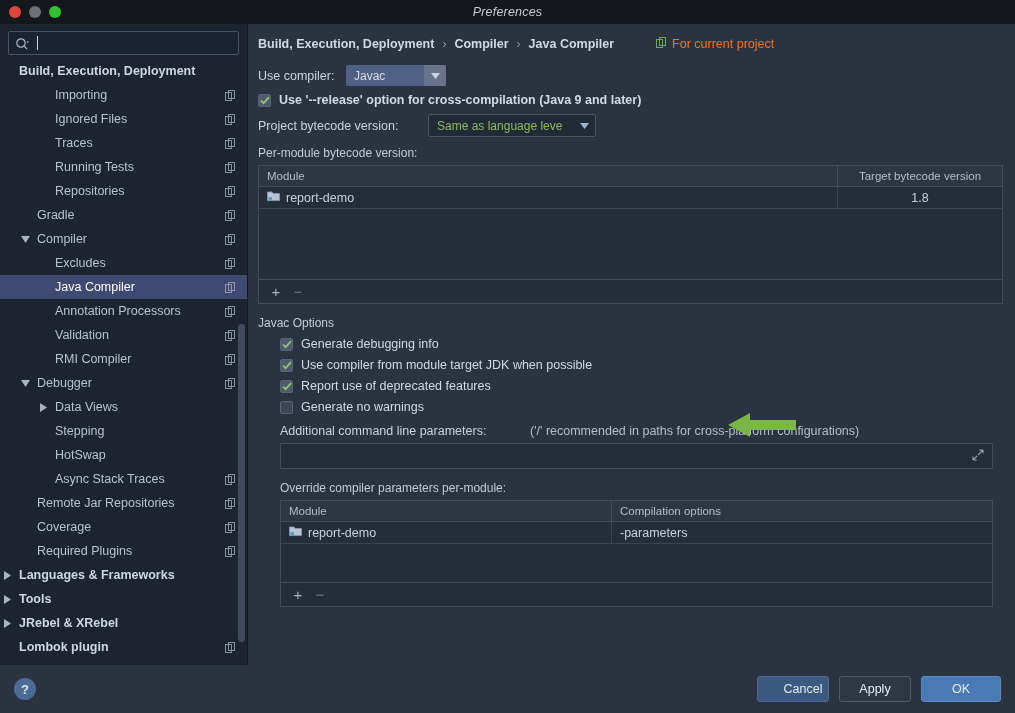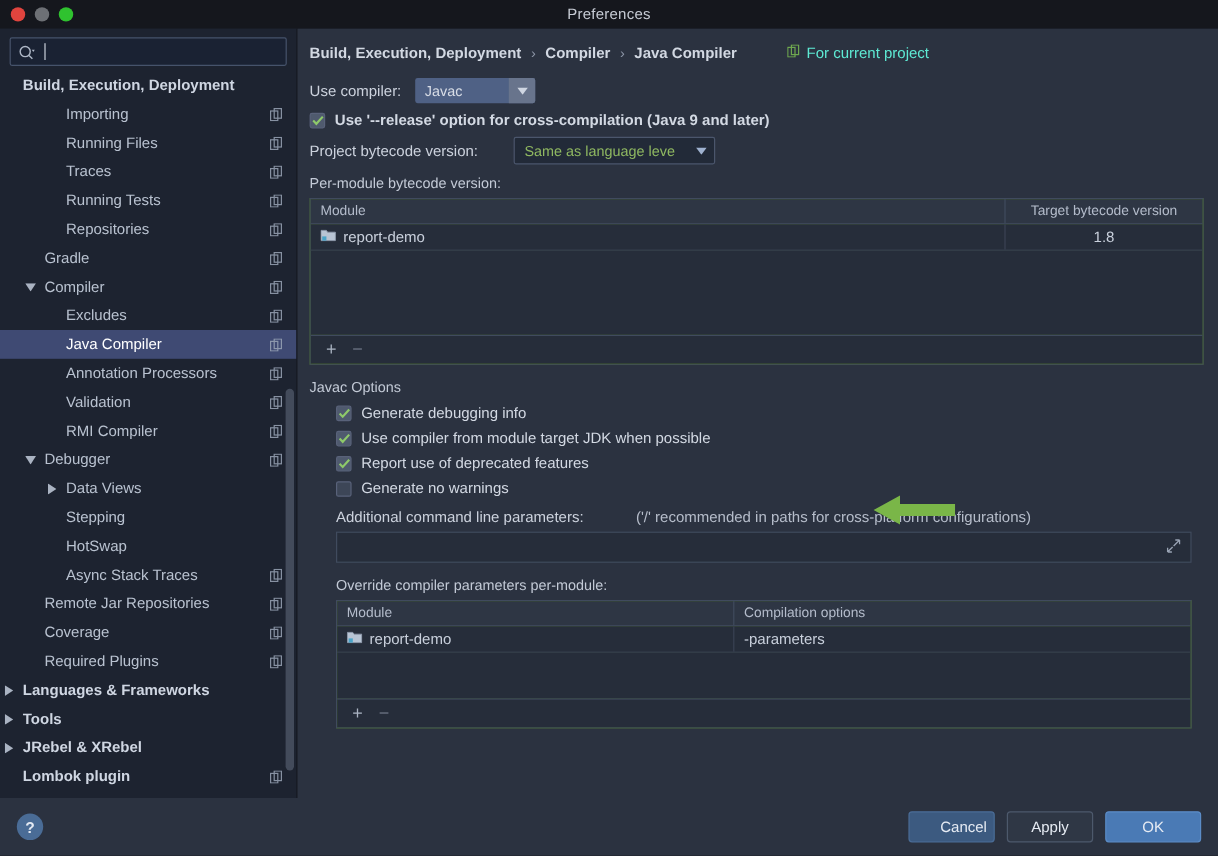--- a/index.html
+++ b/index.html
@@ -9,21 +9,21 @@
     font-family: "Liberation Sans", sans-serif;
     overflow: hidden;
   }
   .window { position: relative; width: 1015px; height: 713px; background: #2b3240; }
 
   
   .titlebar {
     height: 24px; background: #15171d; position: relative;
     display: flex; align-items: center; justify-content: center;
   }
-  .title-text { color: #c6cbd4; font-size: 12.5px; letter-spacing: .2px; }
+  .title-text { color: #c6cbd4; font-size: 12.5px; letter-spacing: .2px; font-style: italic; }
   .traffic { position: absolute; left: 9px; top: 0; height: 24px; display: flex; align-items: center; gap: 8px; }
   .dot { width: 12px; height: 12px; border-radius: 50%; }
   .dot.red { background: #e0443e; }
   .dot.yellow { background: #6d7075; }
   .dot.green { background: #2fc22f; }
 
   
   .body { position: absolute; top: 24px; left: 0; right: 0; bottom: 48px; display: flex; }
 
   
@@ -67,21 +67,21 @@
   .scrollbar-thumb {
     width: 7px; height: 100%; background: #4a5263; border-radius: 4px; opacity: .85;
   }
 
   
   .main { flex: 1; background: #2b3240; position: relative; padding: 0 12px 0 10px; }
   .breadcrumb { display: flex; align-items: center; height: 34px; padding-top: 6px; }
   .bc-item { color: #d2d8e2; font-size: 12.5px; font-weight: bold; }
   .bc-sep { color: #8c95a6; font-size: 12px; margin: 0 8px; }
   .for-project {
-    margin-left: 42px; color: #5eead4; font-size: 12.5px;
+    margin-left: 42px; color: #f97316; font-size: 12.5px;
     display: flex; align-items: center; gap: 5px;
   }
 
   .row { display: flex; align-items: center; margin-top: 7px; }
   .lbl { color: #ccd2dd; font-size: 12.5px; }
 
   .combo {
     height: 21px; background: #4f6185; border: 0; border-radius: 2px;
     display: inline-flex; align-items: center; min-width: 100px;
     color: #d8dde6; font-size: 12px; position: relative;
@@ -214,21 +214,21 @@
             <span class="tree-label" style="margin-left: 5px;">Importing</span>
             <span class="row-icon">
               <svg width="11" height="11" viewBox="0 0 11 11">
                 <rect x="0.5" y="2.5" width="6" height="8" fill="none" stroke="#9aa5b7" stroke-width="1"></rect>
                 <rect x="3.5" y="0.5" width="6" height="8" fill="none" stroke="#9aa5b7" stroke-width="1"></rect>
               </svg>
             </span>
           </div>
           <div class="tree-row">
             <span class="tw" style="margin-left: 37px;"></span>
-            <span class="tree-label" style="margin-left: 5px;">Running Files</span>
+            <span class="tree-label" style="margin-left: 5px;">Ignored Files</span>
             <span class="row-icon">
               <svg width="11" height="11" viewBox="0 0 11 11">
                 <rect x="0.5" y="2.5" width="6" height="8" fill="none" stroke="#9aa5b7" stroke-width="1"></rect>
                 <rect x="3.5" y="0.5" width="6" height="8" fill="none" stroke="#9aa5b7" stroke-width="1"></rect>
               </svg>
             </span>
           </div>
           <div class="tree-row">
             <span class="tw" style="margin-left: 37px;"></span>
             <span class="tree-label" style="margin-left: 5px;">Traces</span>

